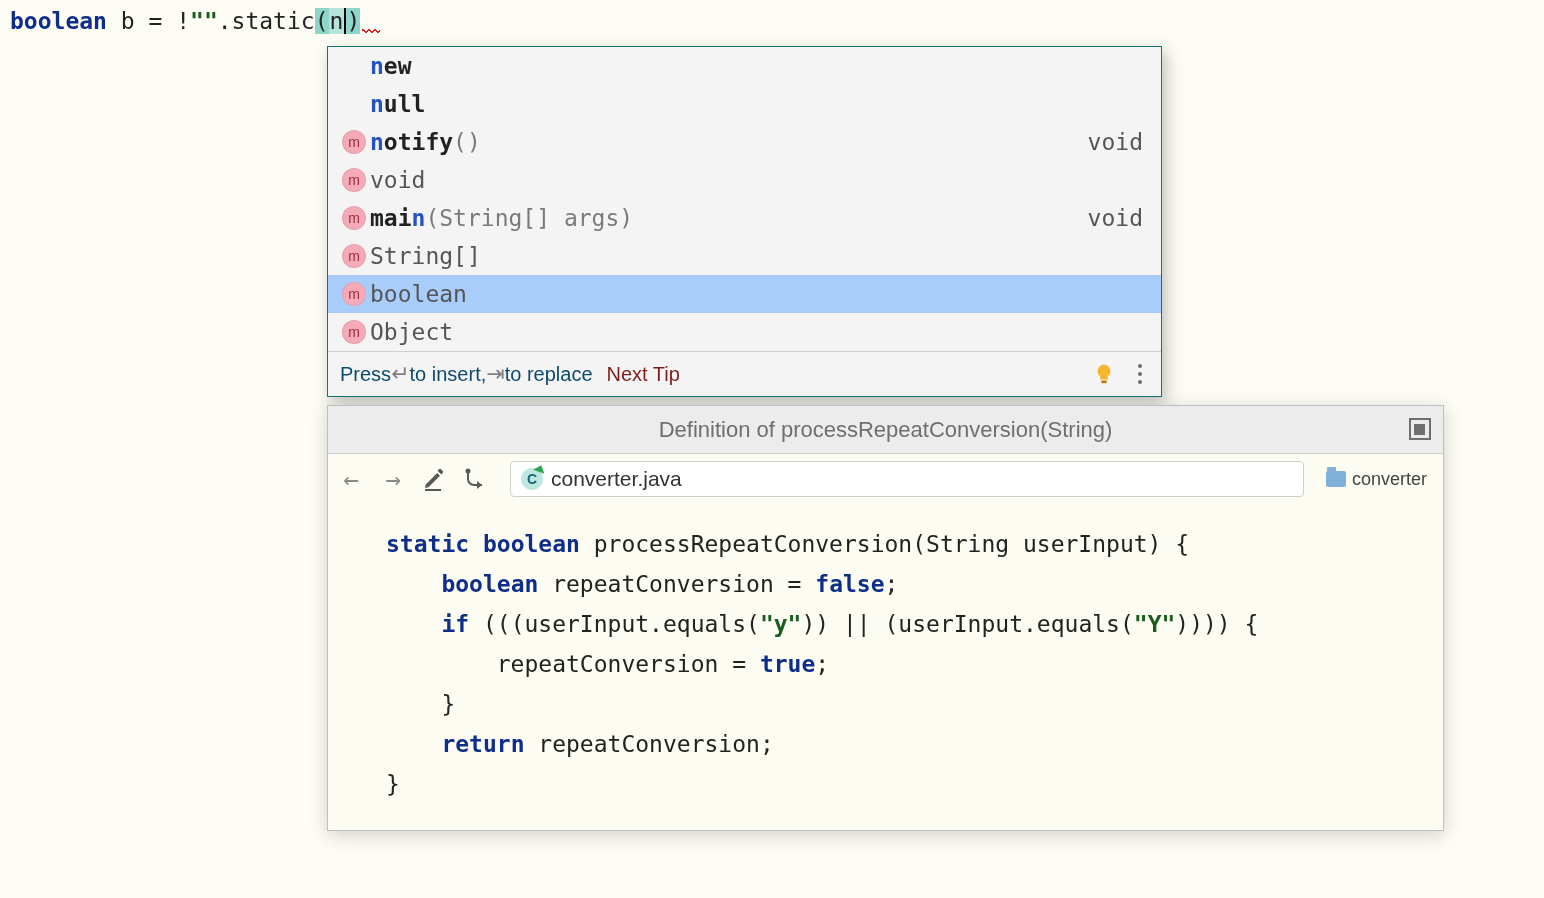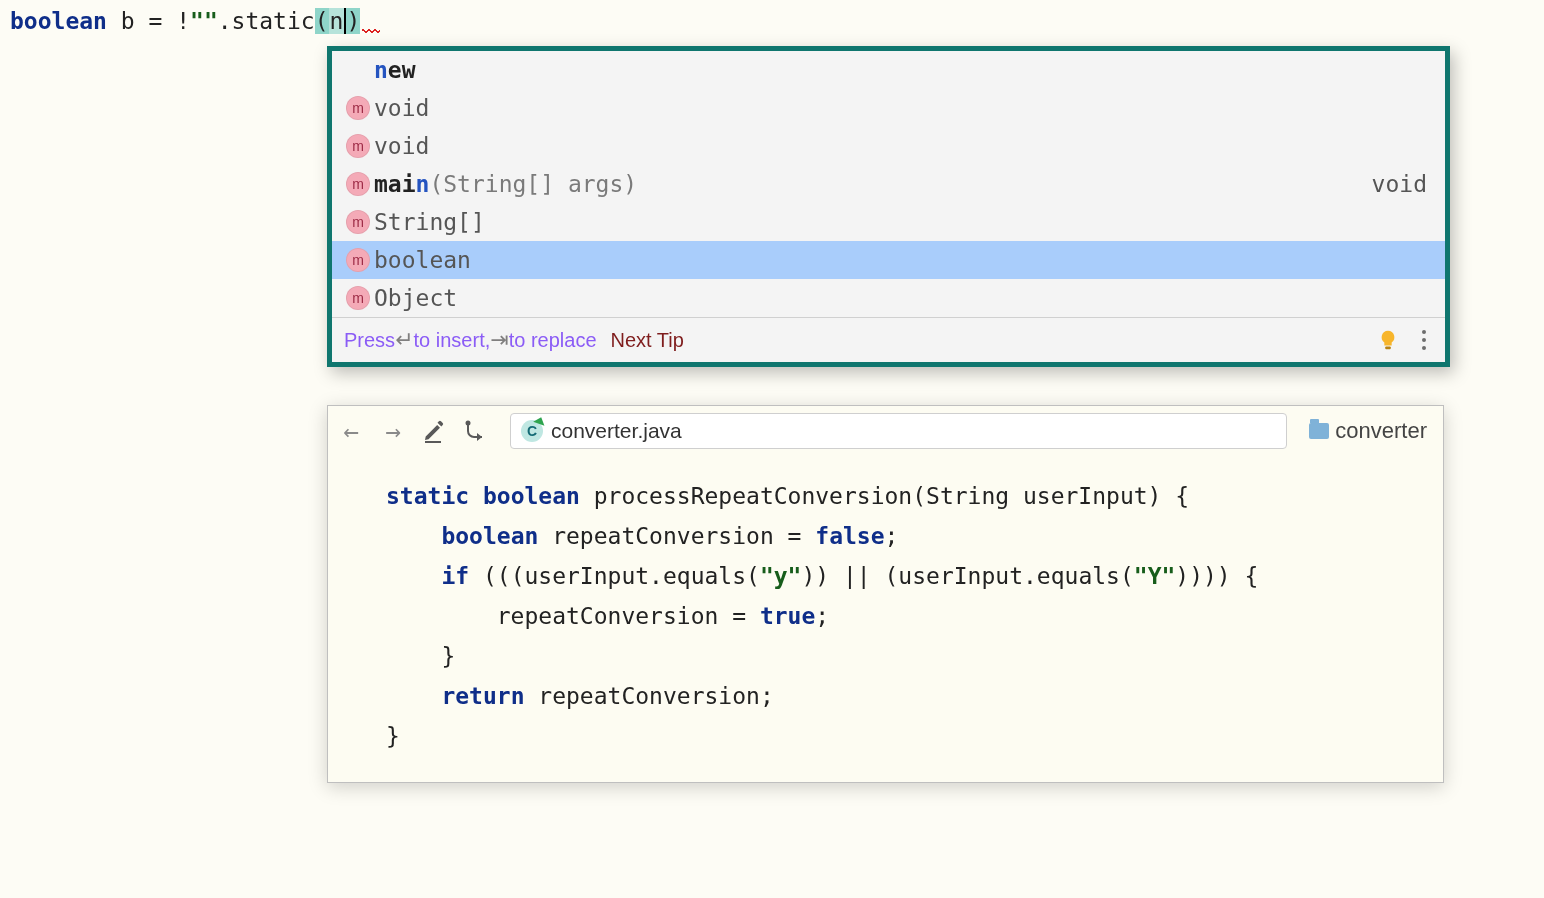--- a/index.html
+++ b/index.html
@@ -38,23 +38,23 @@
     background:
       linear-gradient(45deg,transparent 40%,#d22 40%,#d22 60%,transparent 60%) 0 0/6px 4px repeat-x,
       linear-gradient(-45deg,transparent 40%,#d22 40%,#d22 60%,transparent 60%) 3px 0/6px 4px repeat-x;
   }
 
   
   .popup {
     position: absolute;
     left: 327px;
     top: 46px;
-    width: 1123px;
+    width: 835px;
     background: #f4f4f4;
-    border: 5px solid #0f766e;
+    border: 1px solid #0f766e;
     box-shadow: 4px 6px 16px rgba(0,0,0,0.25);
   }
   .item {
     display: flex;
     align-items: center;
     padding: 5px 18px 5px 10px;
     height: 38px;
   }
   .item.selected { background: #a9cdfb; }
   .item .icon-slot { width: 32px; display:flex; justify-content:center; }
@@ -74,21 +74,21 @@
 
   .popup-footer {
     display:flex;
     align-items:center;
     height: 45px;
     padding: 0 12px;
     border-top: 1px solid #d0d0d0;
     font-family: -apple-system, "Segoe UI", sans-serif;
     font-size: 20px;
   }
-  .footer-text { color:#8b5cf6; }
+  .footer-text { color:#0c4a6e; }
   .footer-key {
     display:inline-block;
     color:#807f7f;
     font-size:22px;
     line-height:1;
     vertical-align:-2px;
   }
   .next-tip { color:#7f1d1d; margin-left:14px; }
   .bulb {
     width: 22px; height: 22px;
@@ -162,21 +162,21 @@
     content:""; position:absolute; right:-3px; top:-3px;
     width:0;height:0;
     border-left:6px solid transparent;
     border-right:6px solid transparent;
     border-bottom:7px solid #2ea44f;
     transform:rotate(20deg);
   }
   .pkg-label{
     display:flex;align-items:center;gap:6px;
     font-family:-apple-system,"Segoe UI",sans-serif;
-    font-size:22px;color:#444;
+    font-size:18px;color:#444;
     padding-right:6px;
   }
   .pkg-icon{
     width:20px;height:16px;background:#7fb2d8;border-radius:2px;position:relative;
   }
   .pkg-icon::before{content:"";position:absolute;top:-4px;left:1px;width:9px;height:4px;background:#7fb2d8;border-radius:1px 1px 0 0;}
 
   .def-code{
     padding: 20px 12px 26px 58px;
     white-space: pre;
@@ -193,23 +193,29 @@
 <div class="code-line"><span class="kw">boolean</span><span class="txt"> b = !</span><span class="str">""</span><span class="txt">.static</span><span class="hlparen">(</span><span class="txt hlcaretbg">n</span><span class="caret"></span><span class="hlparen">)</span><span class="squiggle"></span></div>
 
 <div class="popup">
   <div id="completion-list">
       <div class="item">
         <span class="icon-slot"></span>
         <span class="name"><span class="bold-bit" style="color: rgb(37, 84, 192);">n</span><span class="bold-bit">ew</span></span>
         <span class="ret"></span>
       </div>
       <div class="item">
-        <span class="icon-slot">
-          <span class="m-icon">m</span>
-        </span>
+        <span class="icon-slot"></span>
+        <span class="name"><span class="bold-bit" style="color: rgb(37, 84, 192);">n</span><span class="bold-bit">ull</span></span>
+        <span class="ret"></span>
+      </div>
+      <div class="item">
+        <span class="icon-slot">
+          <span class="m-icon">m</span>
+        </span>
+        <span class="name"><span class="bold-bit" style="color: rgb(37, 84, 192);">n</span><span class="bold-bit">otify</span><span class="faded">()</span></span>
         <span class="ret">void</span>
       </div>
       <div class="item">
         <span class="icon-slot">
           <span class="m-icon">m</span>
         </span>
         <span class="ret">void</span>
       </div>
       <div class="item">
         <span class="icon-slot">
@@ -252,20 +258,24 @@
     </span>
     <span class="kebab">
         <span></span>
         <span></span>
         <span></span>
       </span>
   </div>
 </div>
 
 <div class="defpanel">
+  <div class="def-title">
+    <span>Definition of processRepeatConversion(String)</span>
+    <span class="expand-icon"></span>
+  </div>
   <div class="def-toolbar">
     <span class="nav-arrow">←</span>
     <span class="nav-arrow">→</span>
     <span class="edit-icon">
       <svg width="24" height="24" viewBox="0 0 24 24">
           <path fill="#595959" d="M3 21l3.5-.7L18 8.8l-2.8-2.8L3.7 17.5 3 21zM20.7 6.1a1.5 1.5 0 0 0 0-2.1l-1.7-1.7a1.5 1.5 0 0 0-2.1 0l-1.4 1.4 3.8 3.8 1.4-1.4z"></path>
           <rect fill="#595959" x="3" y="22" width="16" height="2"></rect>
         </svg>
     </span>
     <span class="joinarrow-icon">

